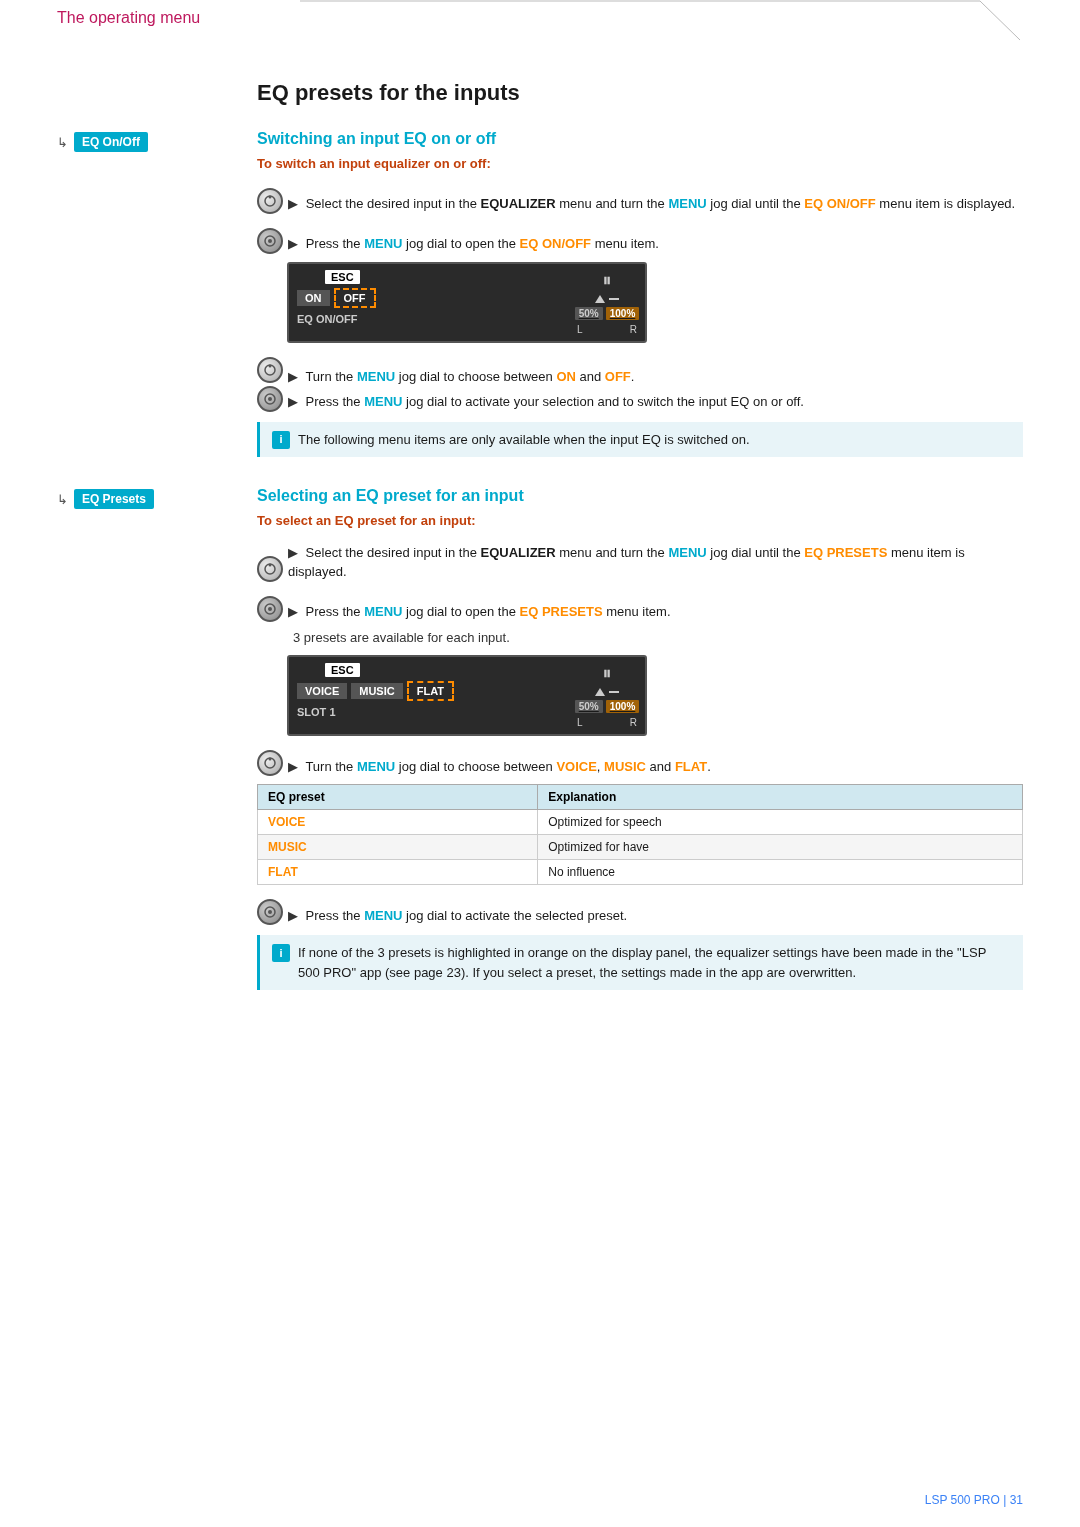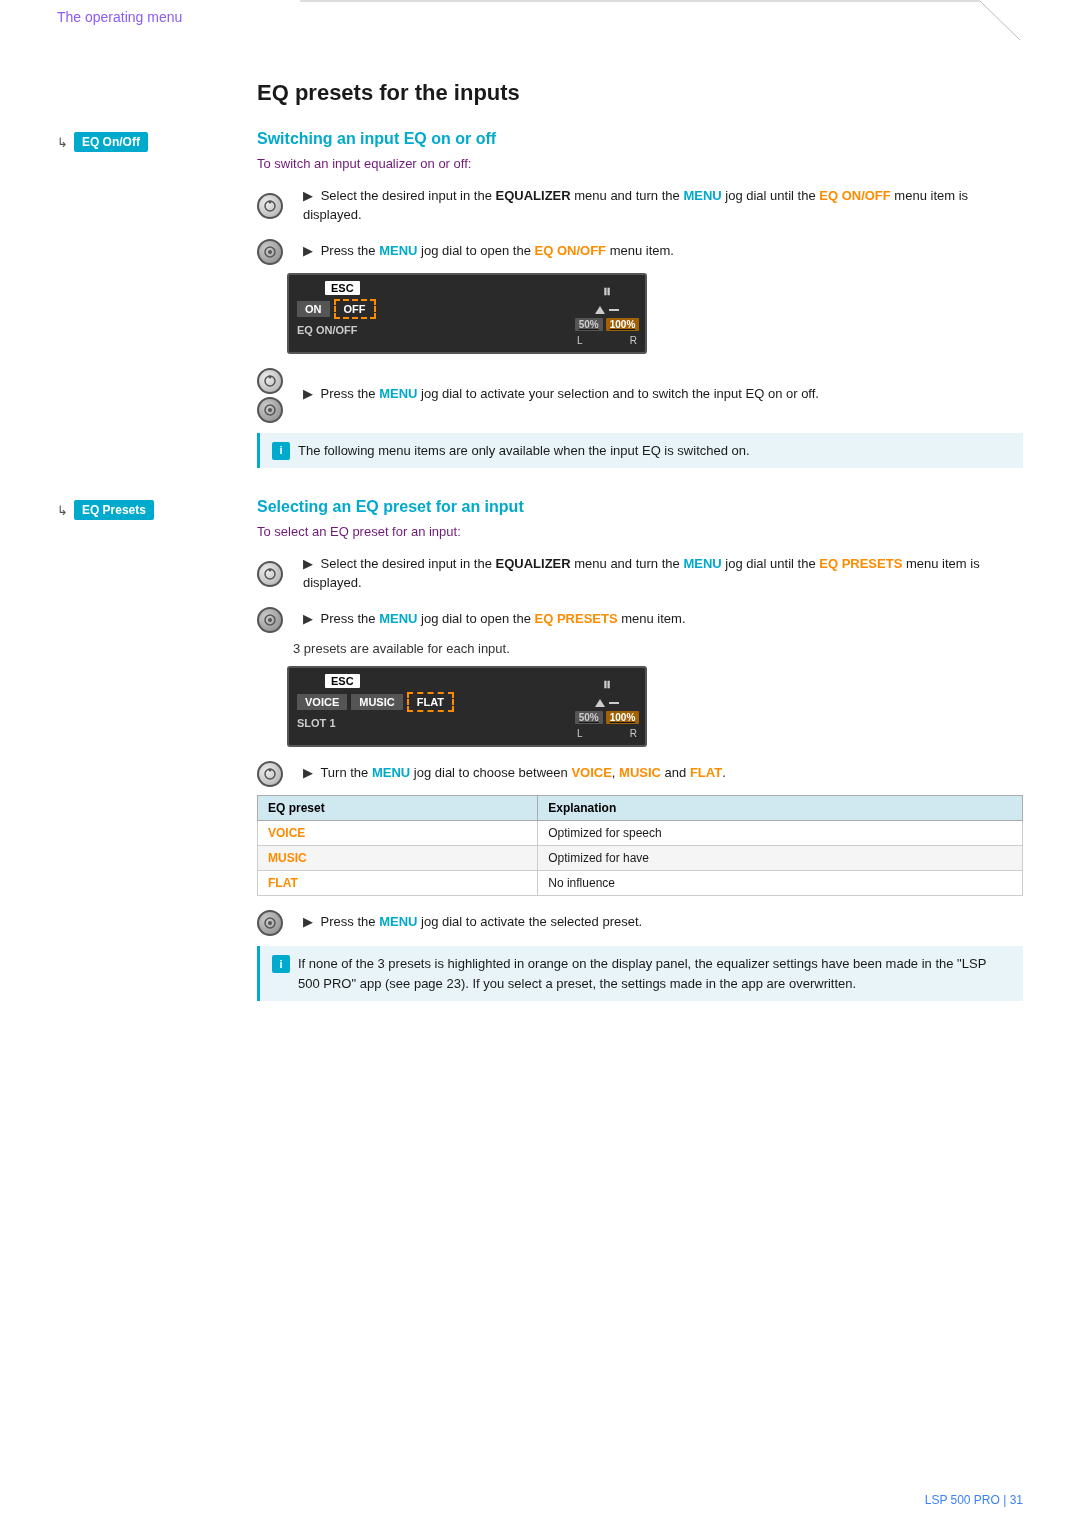--- a/index.html
+++ b/index.html
@@ -11,22 +11,22 @@
       width: 1080px;
       min-height: 1527px;
       position: relative;
     }
 
     
     .header-breadcrumb {
       position: absolute;
       top: 9px;
       left: 57px;
-      font-size: 14px;
-      color: #8b5cf6;
+      font-size: 16px;
+      color: #be185d;
     }
 
     
     .content {
       position: absolute;
       top: 80px;
       left: 57px;
       right: 57px;
     }
 
@@ -81,28 +81,29 @@
       color: #00aacc;
       font-size: 16px;
       font-weight: bold;
       margin-bottom: 6px;
     }
 
     
     .para {
       margin-bottom: 8px;
       line-height: 1.5;
-      color: #701a75;
+      color: #c2410c;
+      font-weight: bold;
     }
 
     .step {
       display: flex;
-      align-items: center;
+      align-items: flex-end;
       margin-bottom: 6px;
-      gap: 16px;
+      gap: 1px;
       margin-top: 12px;
     }
 
     .step-icon-col {
       width: 30px;
       flex-shrink: 0;
       display: flex;
       align-items: flex-start;
       padding-top: 2px;
     }
@@ -443,20 +444,24 @@
             </div>
             <div class="jog-dial press">
               <svg width="14" height="14" viewBox="0 0 14 14">
                   <circle cx="7" cy="7" r="5" fill="none" stroke="#555" stroke-width="1.5"></circle>
                   <circle cx="7" cy="7" r="2" fill="#555"></circle>
                 </svg>
             </div>
           </div>
         </div>
         <div class="step-content">
+          <div style="margin-bottom:6px;">
+            <span style="color:#333;margin-right:4px;">▶</span>
+            Turn the <span class="hl-cyan">MENU</span> jog dial to choose between <span class="hl-orange">ON</span> and <span class="hl-orange">OFF</span>.
+          </div>
           <div>
             <span style="color:#333;margin-right:4px;">▶</span>
             Press the <span class="hl-cyan">MENU</span> jog dial to activate your selection and to switch the input EQ on or off.
           </div>
         </div>
       </div>
 
       <div class="info-box">
         <div class="info-icon">i</div>
         <span>The following menu items are only available when the input EQ is switched on.</span>

